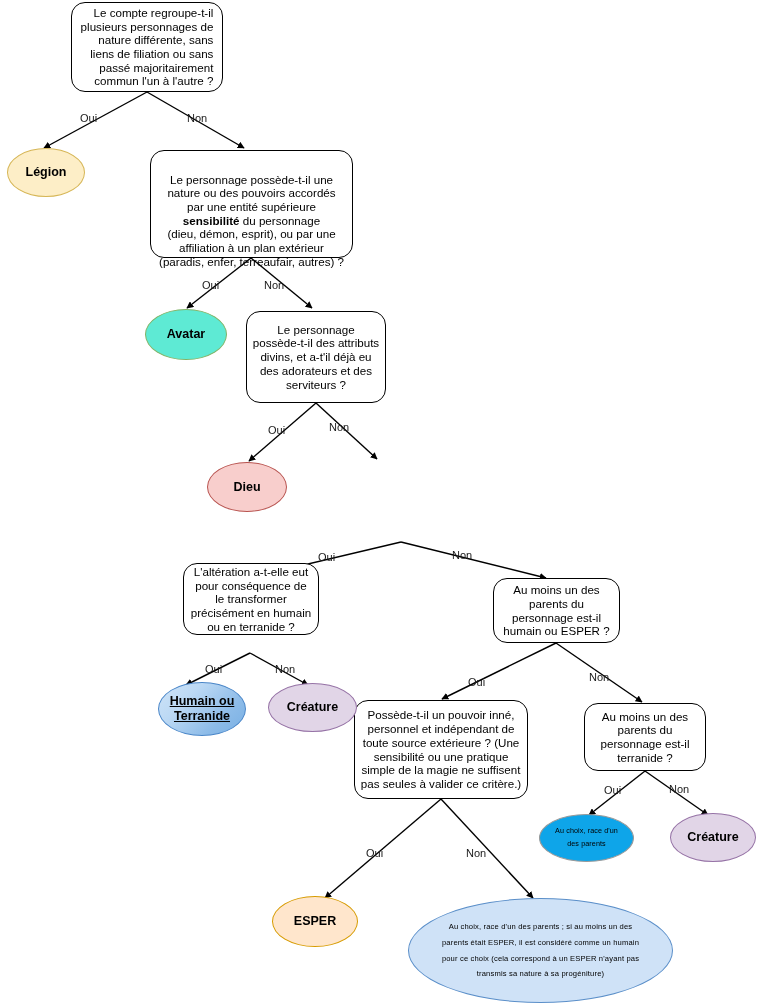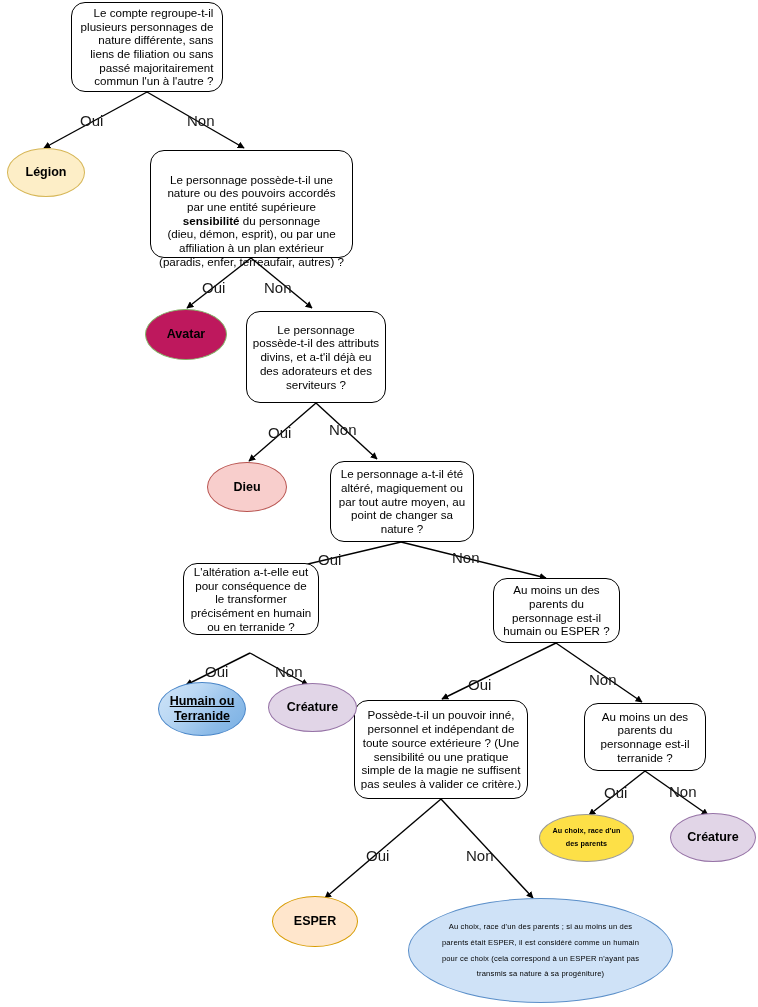--- a/index.html
+++ b/index.html
@@ -43,35 +43,35 @@
     padding: 3px 4px;
   }
   .decision .em { font-weight: bold; }
   .terminal {
     border-radius: 50%;
     font-size: 12.5px;
     font-weight: bold;
   }
   .edge-label {
     position: absolute;
-    font-size: 15px;
+    font-size: 11px;
     color: #1a1a1a;
     white-space: nowrap;
     background: transparent;
   }
 
   
   .t-legion   { background: #fdeec7; border: 1.6px solid #d6b656; }
-  .t-avatar   { background: #be185d; border: 1.6px solid #82b366; }
+  .t-avatar   { background: #5eead4; border: 1.6px solid #82b366; }
   .t-dieu     { background: #f8cecc; border: 1.6px solid #b85450; }
   .t-humain   { background: linear-gradient(135deg,#cfe4f8 0%,#bcd9f4 32%,#8cbbe8 72%,#79b0e4 100%);
                 border: 1.6px solid #4a86c8; }
   .t-creature { background: #e1d5e7; border: 1.6px solid #9673a6; }
   .t-esper    { background: #ffe6cc; border: 1.6px solid #d79b00; }
-  .t-note     { background: #fde047; border: 1.6px solid #9a9a9a; font-weight: bold; }
+  .t-note     { background: #0ea5e9; border: 1.6px solid #9a9a9a; font-weight: normal; }
   .t-bignote  { background: #cfe2f7; border: 1.6px solid #5b8fc9; font-weight: normal; }
 
   .note-small { font-size: 7.2px; line-height: 1.8; letter-spacing: .1px; }
   .note-big   { font-size: 7.6px; line-height: 2.1; letter-spacing: .15px; padding: 0 26px; }
 </style>
 </head>
 <body>
 
 <div id="canvas">
 
@@ -125,25 +125,20 @@
 affiliation à un plan extérieur
 (paradis, enfer, terreaufair, autres) ?</span>
   </div>
 
   <div class="node decision" style="left:246px; top:311px; width:140px; height:92px;">Le personnage
 possède-t-il des attributs
 divins, et a-t'il déjà eu
 des adorateurs et des
 serviteurs ?</div>
 
-  <div class="node decision" style="left:330px; top:461px; width:144px; height:81px;">Le personnage a-t-il été
-altéré, magiquement ou
-par tout autre moyen, au
-point de changer sa
-nature ?</div>
 
   <div class="node decision" style="left:183px; top:563px; width:136px; height:72px;">L'altération a-t-elle eut
 pour conséquence de
 le transformer
 précisément en humain
 ou en terranide ?</div>
 
   <div class="node decision" style="left:493px; top:578px; width:127px; height:65px;">Au moins un des
 parents du
 personnage est-il

